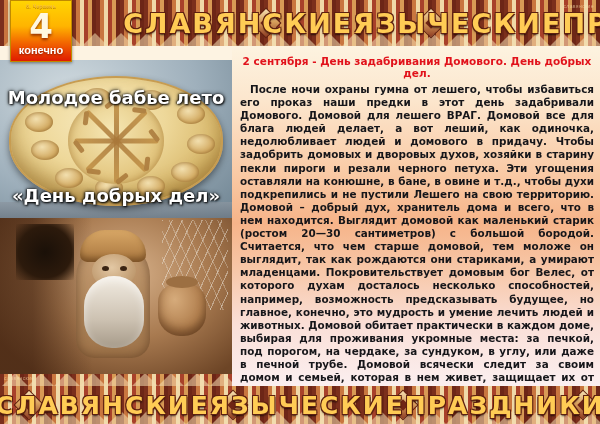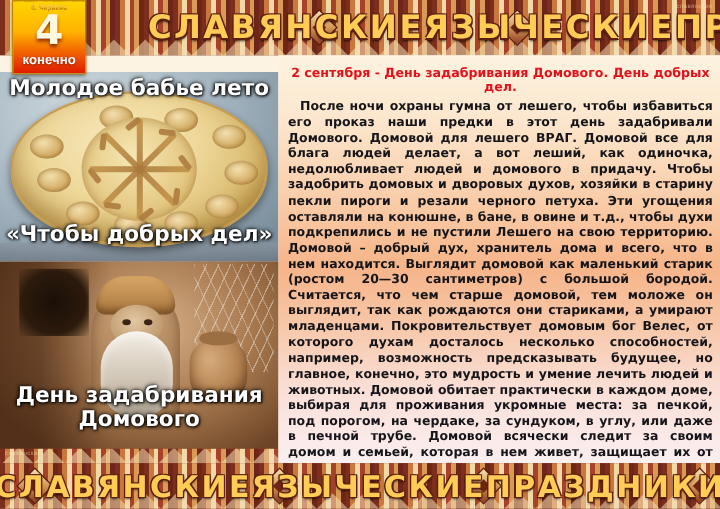--- a/index.html
+++ b/index.html
@@ -176,21 +176,21 @@
       repeating-linear-gradient(115deg, rgba(240,235,225,.45) 0 1px, rgba(0,0,0,0) 1px 9px),
       repeating-linear-gradient(65deg, rgba(240,235,225,.30) 0 1px, rgba(0,0,0,0) 1px 11px);
   }
 
   .caption{
     position:absolute;left:0;width:232px;text-align:center;
     font-family:"DejaVu Sans",sans-serif;font-size:18px;font-weight:bold;color:#ffffff;
     text-shadow:0 0 4px rgba(0,0,0,.85),1px 1px 2px rgba(0,0,0,.9),-1px 0 2px rgba(0,0,0,.7);
     pointer-events:none;line-height:20px;
   }
-  #cap-bread-top{top:64px;text-align:center;}
+  #cap-bread-top{top:88px;text-align:center;}
   #cap-bread-bottom{top:186px;}
   #cap-domovoy{top:320px;}
 
   
   #text-panel{
     position:absolute;left:232px;top:46px;width:368px;height:340px;
     background:linear-gradient(180deg,
        #fdf3e0 0%, #fce6cd 16%, #f9c9a4 38%,
        #f6b489 52%, #f7c7a8 66%, #fadfd7 82%, #fbeff0 100%);
     box-sizing:border-box;padding:7px 6px 0 8px;
@@ -299,35 +299,34 @@
         <div class="spoke" style="transform:rotate(270deg)">
             <b></b>
           </div>
         <div class="spoke" style="transform:rotate(315deg)">
             <b></b>
           </div>
       </div>
     </div>
   </div>
   <div class="caption" id="cap-bread-top">Молодое бабье лето</div>
-  <div class="caption" id="cap-bread-bottom">«Чтобы добрых дел»</div>
+  <div class="caption" id="cap-bread-bottom">«День добрых дел»</div>
 
   <div class="photo" id="photo-domovoy">
     <div class="dv-bg"></div>
     <div class="dv-dark"></div>
     <div class="dv-web"></div>
     <div class="dv-body"></div>
     <div class="dv-hat"></div>
     <div class="dv-face"></div>
     <div class="dv-eye" style="left:102px"></div>
     <div class="dv-eye" style="left:120px"></div>
     <div class="dv-beard"></div>
     <div class="dv-pot"></div>
   </div>
-  <div class="caption" id="cap-domovoy">День задабривания Домового</div>
 
   <div id="mid-ribbon" class="ribbon">
     <div class="tri" style="left:2px"></div>
       <div class="tri" style="left:28px"></div>
     <div class="tri" style="left:54px"></div>
       <div class="tri" style="left:80px"></div>
     <div class="tri" style="left:106px"></div>
       <div class="tri" style="left:132px"></div>
     <div class="tri" style="left:158px"></div>
       <div class="tri" style="left:184px"></div>

